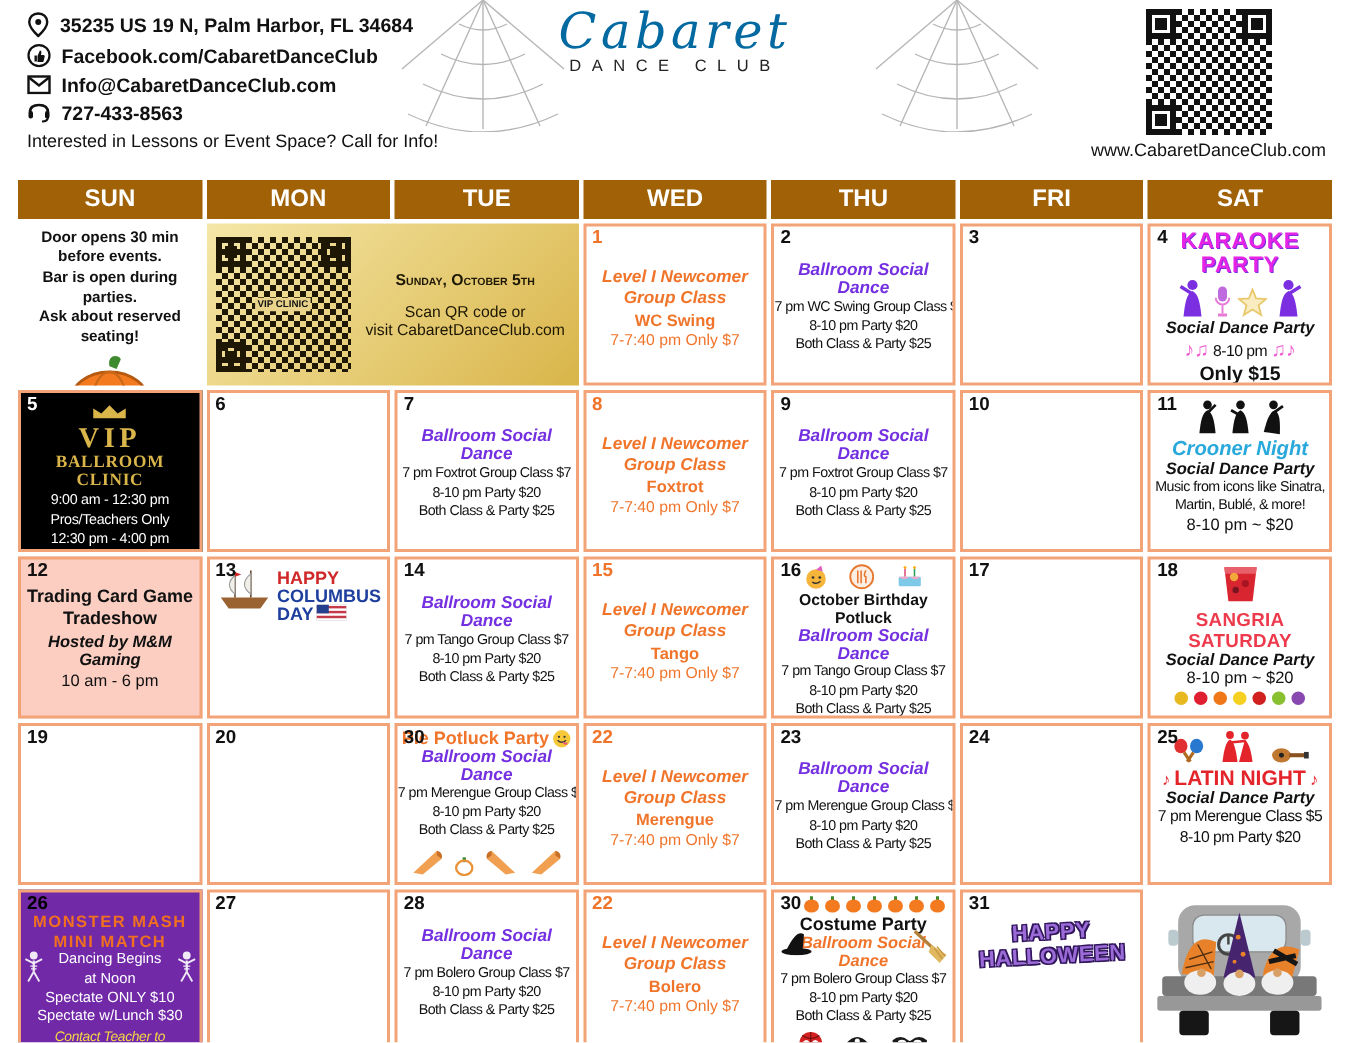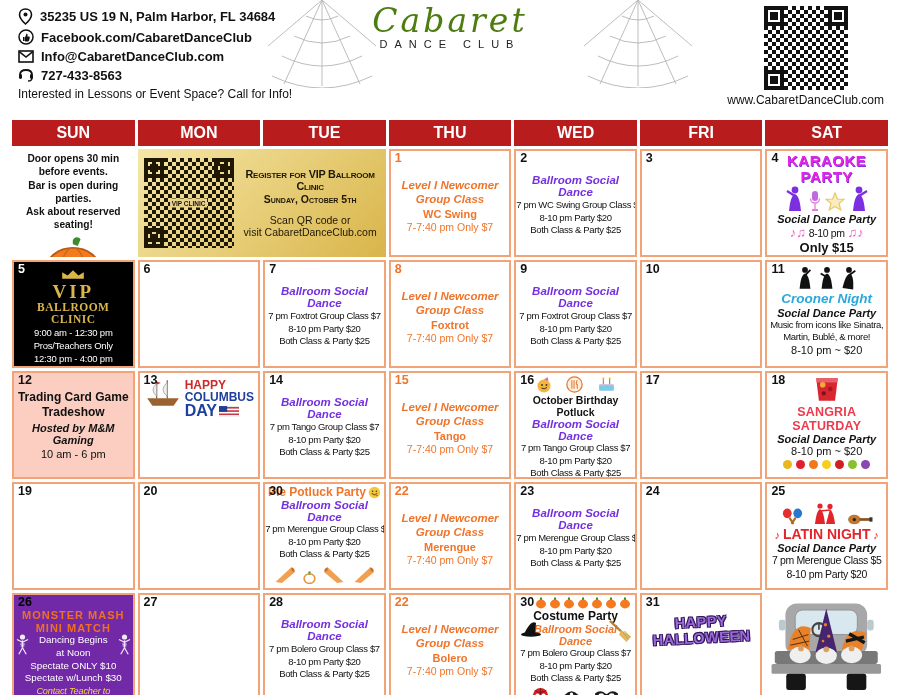--- a/index.html
+++ b/index.html
@@ -9,35 +9,35 @@
   
   .header{position:relative;height:120px}
   .contact{position:absolute;left:18px;top:8px;z-index:2}
   .crow{display:flex;align-items:center;gap:7px;font-weight:700;font-size:13px;margin-bottom:4px}
   .crow svg{flex:0 0 auto}
   .tagline{font-size:12px;font-weight:400;margin-top:3px}
   .web{position:absolute;top:0;z-index:0;opacity:.85}
   .web-l{left:262px}
   .web-r{left:578px}
   .logo{position:absolute;left:50%;top:4px;transform:translateX(-50%);text-align:center;z-index:1}
-  .logo-script{font-family:"DejaVu Serif",serif;font-style:italic;font-size:33px;letter-spacing:3px;color:#4d7c0f;line-height:1}
+  .logo-script{font-family:"DejaVu Serif",serif;font-style:italic;font-size:33px;letter-spacing:3px;color:#0369a1;line-height:1}
   .logo-sub{font-size:11px;letter-spacing:7px;color:#222;margin-top:1px}
   .month{position:absolute;left:0;right:0;top:60px;text-align:center;font-size:42px;font-weight:800;color:#F0752B;letter-spacing:-1px;z-index:1;line-height:1}
   .qrwrap{position:absolute;right:16px;top:6px;text-align:center;z-index:2}
   .qr{width:84px;height:84px;margin:0 auto;position:relative;
       background:conic-gradient(#111 25%,#fff 0 50%,#111 0 75%,#fff 0) 0 0/8px 8px}
   .fp{position:absolute;width:20px;height:20px;background:#fff;border:4px solid #111}
   .fp::after{content:"";position:absolute;inset:2px;background:#111}
   .fp.tl{top:0;left:0}.fp.tr{top:0;right:0}.fp.bl{bottom:0;left:0}
   .site{font-size:12px;margin-top:3px}
 
   
   .grid{margin:0 12px;display:grid;grid-template-columns:repeat(7,1fr);
         grid-template-rows:26px repeat(5,108px);gap:3px}
-  .dh{background:#b91c1c;color:#fff;font-weight:700;font-size:16px;text-align:center;line-height:26px}
+  .dh{background:#a16207;color:#fff;font-weight:700;font-size:16px;text-align:center;line-height:26px}
   .cell{position:relative;background:#fff;border:2px solid #F3A378;overflow:hidden;text-align:center;font-size:10px}
   .cell.plain{border:none}
   .num{position:absolute;top:1px;left:4px;font-weight:700;font-size:12.5px;line-height:1;z-index:3}
   .ln{font-size:9.5px;line-height:1.32;letter-spacing:-.35px;white-space:nowrap}
 
   
   .info{padding-top:3px;font-weight:700;font-size:10.2px;line-height:1.3}
   
   .gold{grid-column:span 2;background:linear-gradient(135deg,#F5E7A8,#E2C express05a 60%,#D9B54A);background:linear-gradient(135deg,#F5E7A8,#D9B54A);display:flex;align-items:center;gap:7px;padding:6px;border:none}
   .gqr{width:90px;height:90px;flex:0 0 auto;position:relative;
@@ -79,21 +79,21 @@
   .pinkcell{background:#FBCEC1;padding-top:17px}
   .ts-t{font-weight:700;font-size:12px;line-height:1.25}
   .ts-s{font-weight:700;font-style:italic;font-size:11px;margin-top:2px}
   .ts-time{font-size:11px;margin-top:2px}
 
   
   .colwrap{display:flex;justify-content:center;align-items:flex-start;gap:3px;margin-top:6px}
   .coltxt{text-align:left;line-height:1}
   .cb1{color:#D02828;font-weight:800;font-size:12px}
   .cb2{color:#1E3F9E;font-weight:800;font-size:12px}
-  .cb3{color:#1E3F9E;font-weight:800;font-size:16px;display:flex;align-items:center;gap:2px}
+  .cb3{color:#1E3F9E;font-weight:800;font-size:12px;display:flex;align-items:flex-start;gap:2px}
 
   
   .sang-t{color:#ED3B4D;font-weight:800;font-size:12.5px;letter-spacing:.2px}
   .latin-t{color:#E3242B;font-weight:800;font-size:14px}
   .lnotes{color:#E3242B;font-size:11px;font-weight:700}
   .fruits{display:flex;justify-content:center;gap:4px;margin-top:3px}
   .fruit{width:9px;height:9px;border-radius:50%;display:inline-block}
 
   
   .pp-t{color:#F0752B;font-weight:700;font-size:12px;display:inline-flex;align-items:center;gap:2px}
@@ -203,22 +203,22 @@
       </div>
       <div class="site">www.CabaretDanceClub.com</div>
     </div>
   </div>
 
   <div class="grid">
 
     <div class="dh">SUN</div>
     <div class="dh">MON</div>
     <div class="dh">TUE</div>
+    <div class="dh">WED</div>
     <div class="dh">THU</div>
-    <div class="dh">WED</div>
     <div class="dh">FRI</div>
     <div class="dh">SAT</div>
 
     <div class="cell plain info">
       <div>Door opens 30 min before events.</div>
       <div>Bar is open during parties.</div>
       <div>Ask about reserved seating!</div>
       <svg width="66" height="58" viewBox="0 0 70 60" style="margin-top:2px">
         <path d="M35 10 C33 2 41 1 43 5 L40 12" fill="#3E8A2E"></path>
         <ellipse cx="35" cy="36" rx="28" ry="22" fill="#F47A20" stroke="#B55A10" stroke-width="2"></ellipse>
@@ -230,21 +230,20 @@
     </div>
 
     <div class="cell gold">
       <div class="gqr">
         <i class="fp tl"></i>
           <i class="fp tr"></i>
           <i class="fp bl"></i>
         <span class="gqr-label">VIP CLINIC</span>
       </div>
       <div class="gtext">
-        <div class="gt1">Register for VIP Ballroom Clinic</div>
         <div class="gt2">Sunday, October 5th</div>
         <div class="gt3">Scan QR code or</div>
         <div class="gt4">visit CabaretDanceClub.com</div>
       </div>
     </div>
 
     <div class="cell nc">
       <span class="num">1</span>
       <div class="nc-t">Level I Newcomer</div>
       <div class="nc-t">Group Class</div>
@@ -534,21 +533,21 @@
       <div class="bsd-t">Ballroom Social Dance</div>
       <div class="ln">7 pm Merengue Group Class $7</div>
       <div class="ln">8-10 pm Party $20</div>
       <div class="ln">Both Class &amp; Party $25</div>
     </div>
 
     <div class="cell">
       <span class="num">24</span>
     </div>
 
-    <div class="cell" style="padding-top:18px">
+    <div class="cell" style="padding-top:2px">
       <span class="num">25</span>
       <div class="icons" style="gap:8px">
         <svg width="23" height="17" viewBox="0 0 22 16">
             <ellipse cx="6" cy="5" rx="4.2" ry="4.6" fill="#E03030"></ellipse>
             <line x1="8" y1="9" x2="12" y2="15" stroke="#B06820" stroke-width="2"></line>
             <ellipse cx="16" cy="5" rx="4.2" ry="4.6" fill="#2878D0"></ellipse>
             <line x1="14" y1="9" x2="10" y2="15" stroke="#B06820" stroke-width="2"></line>
           </svg>
         <svg width="26" height="22" viewBox="0 0 26 22">
             <circle cx="8" cy="3" r="2.6" fill="#E3242B"></circle>

